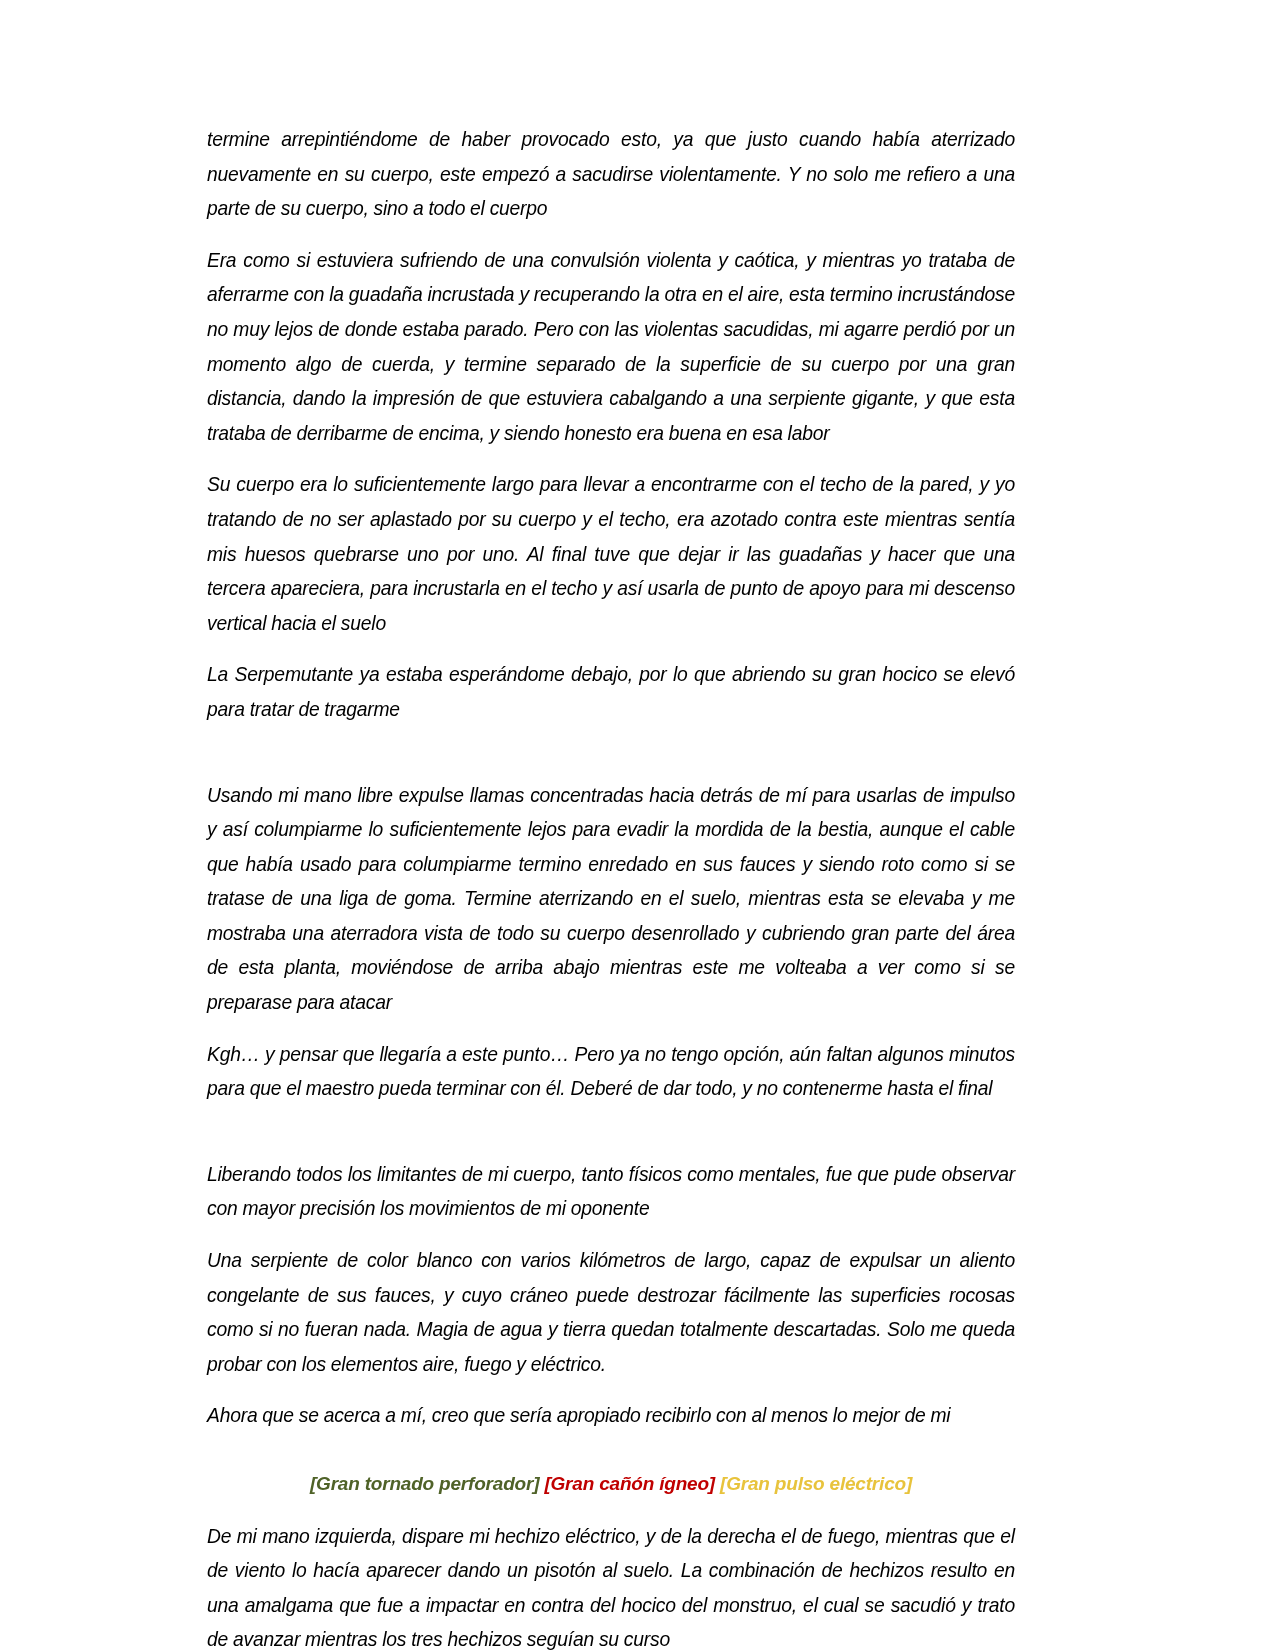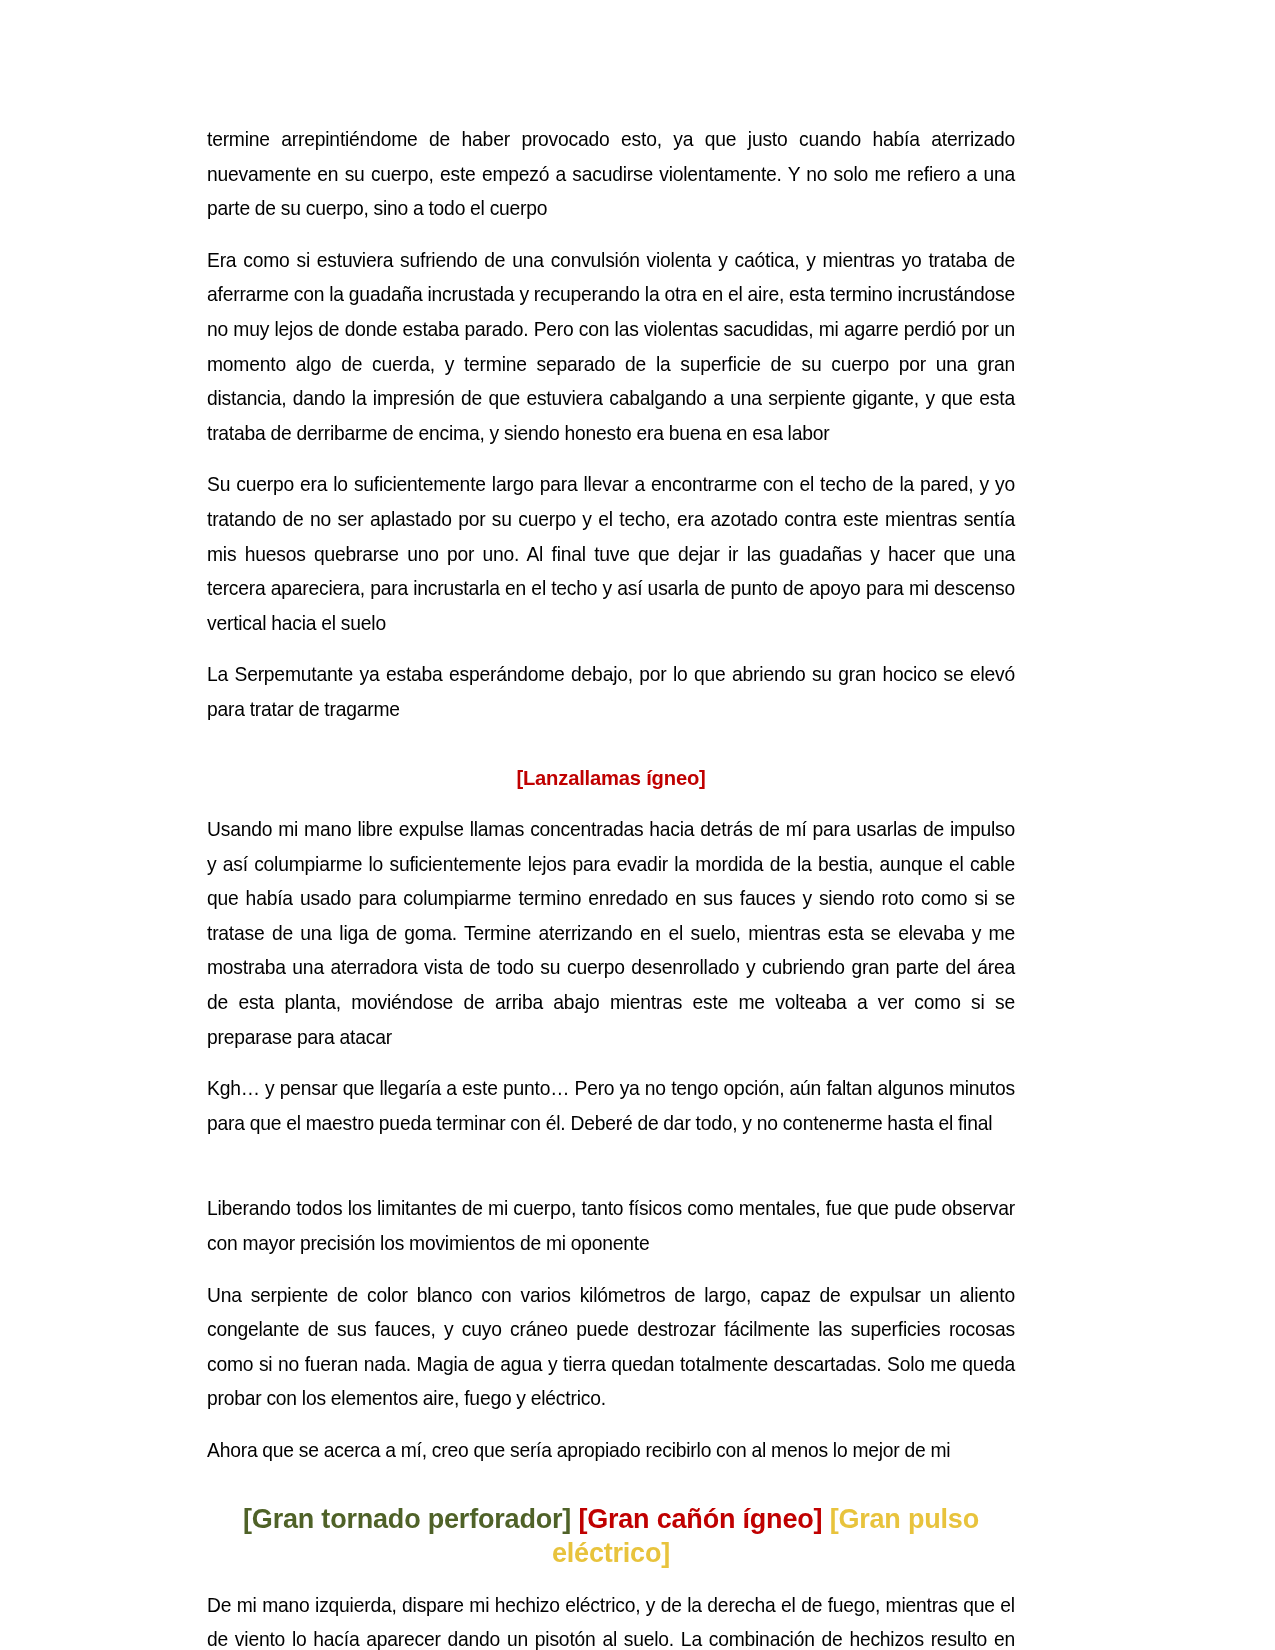--- a/index.html
+++ b/index.html
@@ -15,20 +15,21 @@
     color: #000000;
     -webkit-font-smoothing: antialiased;
   }
   .page {
     position: relative;
     width: 1138px;
     height: 1650px;
     background: #ffffff;
     box-sizing: border-box;
     overflow: hidden;
+    font-style: italic;
   }
   .content {
     position: absolute;
     left: 207px;
     top: 122px;
     width: 808px;
   }
   p.body-par {
     margin: 0 0 17px 0;
     font-size: 20.2px;
@@ -52,21 +53,21 @@
     line-height: 34.6px;
     letter-spacing: -0.2px;
   }
   .sh-spacer-before { height: 17px; }
   .sh-spacer-after { height: 17px; }
 
   .skill-line-multi {
     margin: 0;
     text-align: center;
     font-weight: bold;
-    font-size: 27px;
+    font-size: 19px;
     line-height: 34.6px;
     letter-spacing: -0.2px;
     white-space: normal;
   }
   .skill-line-multi span { font-weight: bold; }
   .skill-line-multi .sep { color: transparent; }
 
   .berserker {
     font-family: "DejaVu Sans", "Liberation Sans", sans-serif;
     font-size: 19.4px;
@@ -77,21 +78,20 @@
 </head>
 <body>
 
 <div class="page">
   <div class="content" id="content-root">
       <p class="body-par">termine arrepintiéndome de haber provocado esto, ya que justo cuando había aterrizado nuevamente en su cuerpo, este empezó a sacudirse violentamente. Y no solo me refiero a una parte de su cuerpo, sino a todo el cuerpo</p>
       <p class="body-par">Era como si estuviera sufriendo de una convulsión violenta y caótica, y mientras yo trataba de aferrarme con la guadaña incrustada y recuperando la otra en el aire, esta termino incrustándose no muy lejos de donde estaba parado. Pero con las violentas sacudidas, mi agarre perdió por un momento algo de cuerda, y termine separado de la superficie de su cuerpo por una gran distancia, dando la impresión de que estuviera cabalgando a una serpiente gigante, y que esta trataba de derribarme de encima, y siendo honesto era buena en esa labor</p>
       <p class="body-par">Su cuerpo era lo suficientemente largo para llevar a encontrarme con el techo de la pared, y yo tratando de no ser aplastado por su cuerpo y el techo, era azotado contra este mientras sentía mis huesos quebrarse uno por uno. Al final tuve que dejar ir las guadañas y hacer que una tercera apareciera, para incrustarla en el techo y así usarla de punto de apoyo para mi descenso vertical hacia el suelo</p>
       <p class="body-par">La Serpemutante ya estaba esperándome debajo, por lo que abriendo su gran hocico se elevó para tratar de tragarme</p>
       <div class="sh-spacer-before"></div>
-      <p class="skill-heading" style="color: rgb(192, 0, 0);">[Lanzallamas ígneo]</p>
       <div class="sh-spacer-after"></div>
       <p class="body-par">Usando mi mano libre expulse llamas concentradas hacia detrás de mí para usarlas de impulso y así columpiarme lo suficientemente lejos para evadir la mordida de la bestia, aunque el cable que había usado para columpiarme termino enredado en sus fauces y siendo roto como si se tratase de una liga de goma. Termine aterrizando en el suelo, mientras esta se elevaba y me mostraba una aterradora vista de todo su cuerpo desenrollado y cubriendo gran parte del área de esta planta, moviéndose de arriba abajo mientras este me volteaba a ver como si se preparase para atacar</p>
       <p class="body-par">Kgh… y pensar que llegaría a este punto… Pero ya no tengo opción, aún faltan algunos minutos para que el maestro pueda terminar con él. Deberé de dar todo, y no contenerme hasta el final</p>
       <div class="sh-spacer-before"></div>
       <div class="sh-spacer-after"></div>
       <p class="body-par">Liberando todos los limitantes de mi cuerpo, tanto físicos como mentales, fue que pude observar con mayor precisión los movimientos de mi oponente</p>
       <p class="body-par">Una serpiente de color blanco con varios kilómetros de largo, capaz de expulsar un aliento congelante de sus fauces, y cuyo cráneo puede destrozar fácilmente las superficies rocosas como si no fueran nada. Magia de agua y tierra quedan totalmente descartadas. Solo me queda probar con los elementos aire, fuego y eléctrico.</p>
       <p class="body-par">Ahora que se acerca a mí, creo que sería apropiado recibirlo con al menos lo mejor de mi</p>
       <div class="sh-spacer-before"></div>
       <p class="skill-line-multi"><span style="color: rgb(79, 98, 40);">[Gran tornado perforador]</span><span class="sep"> </span><span style="color: rgb(192, 0, 0);">[Gran cañón ígneo]</span><span class="sep"> </span><span style="color: rgb(232, 195, 60);">[Gran pulso eléctrico]</span></p>

